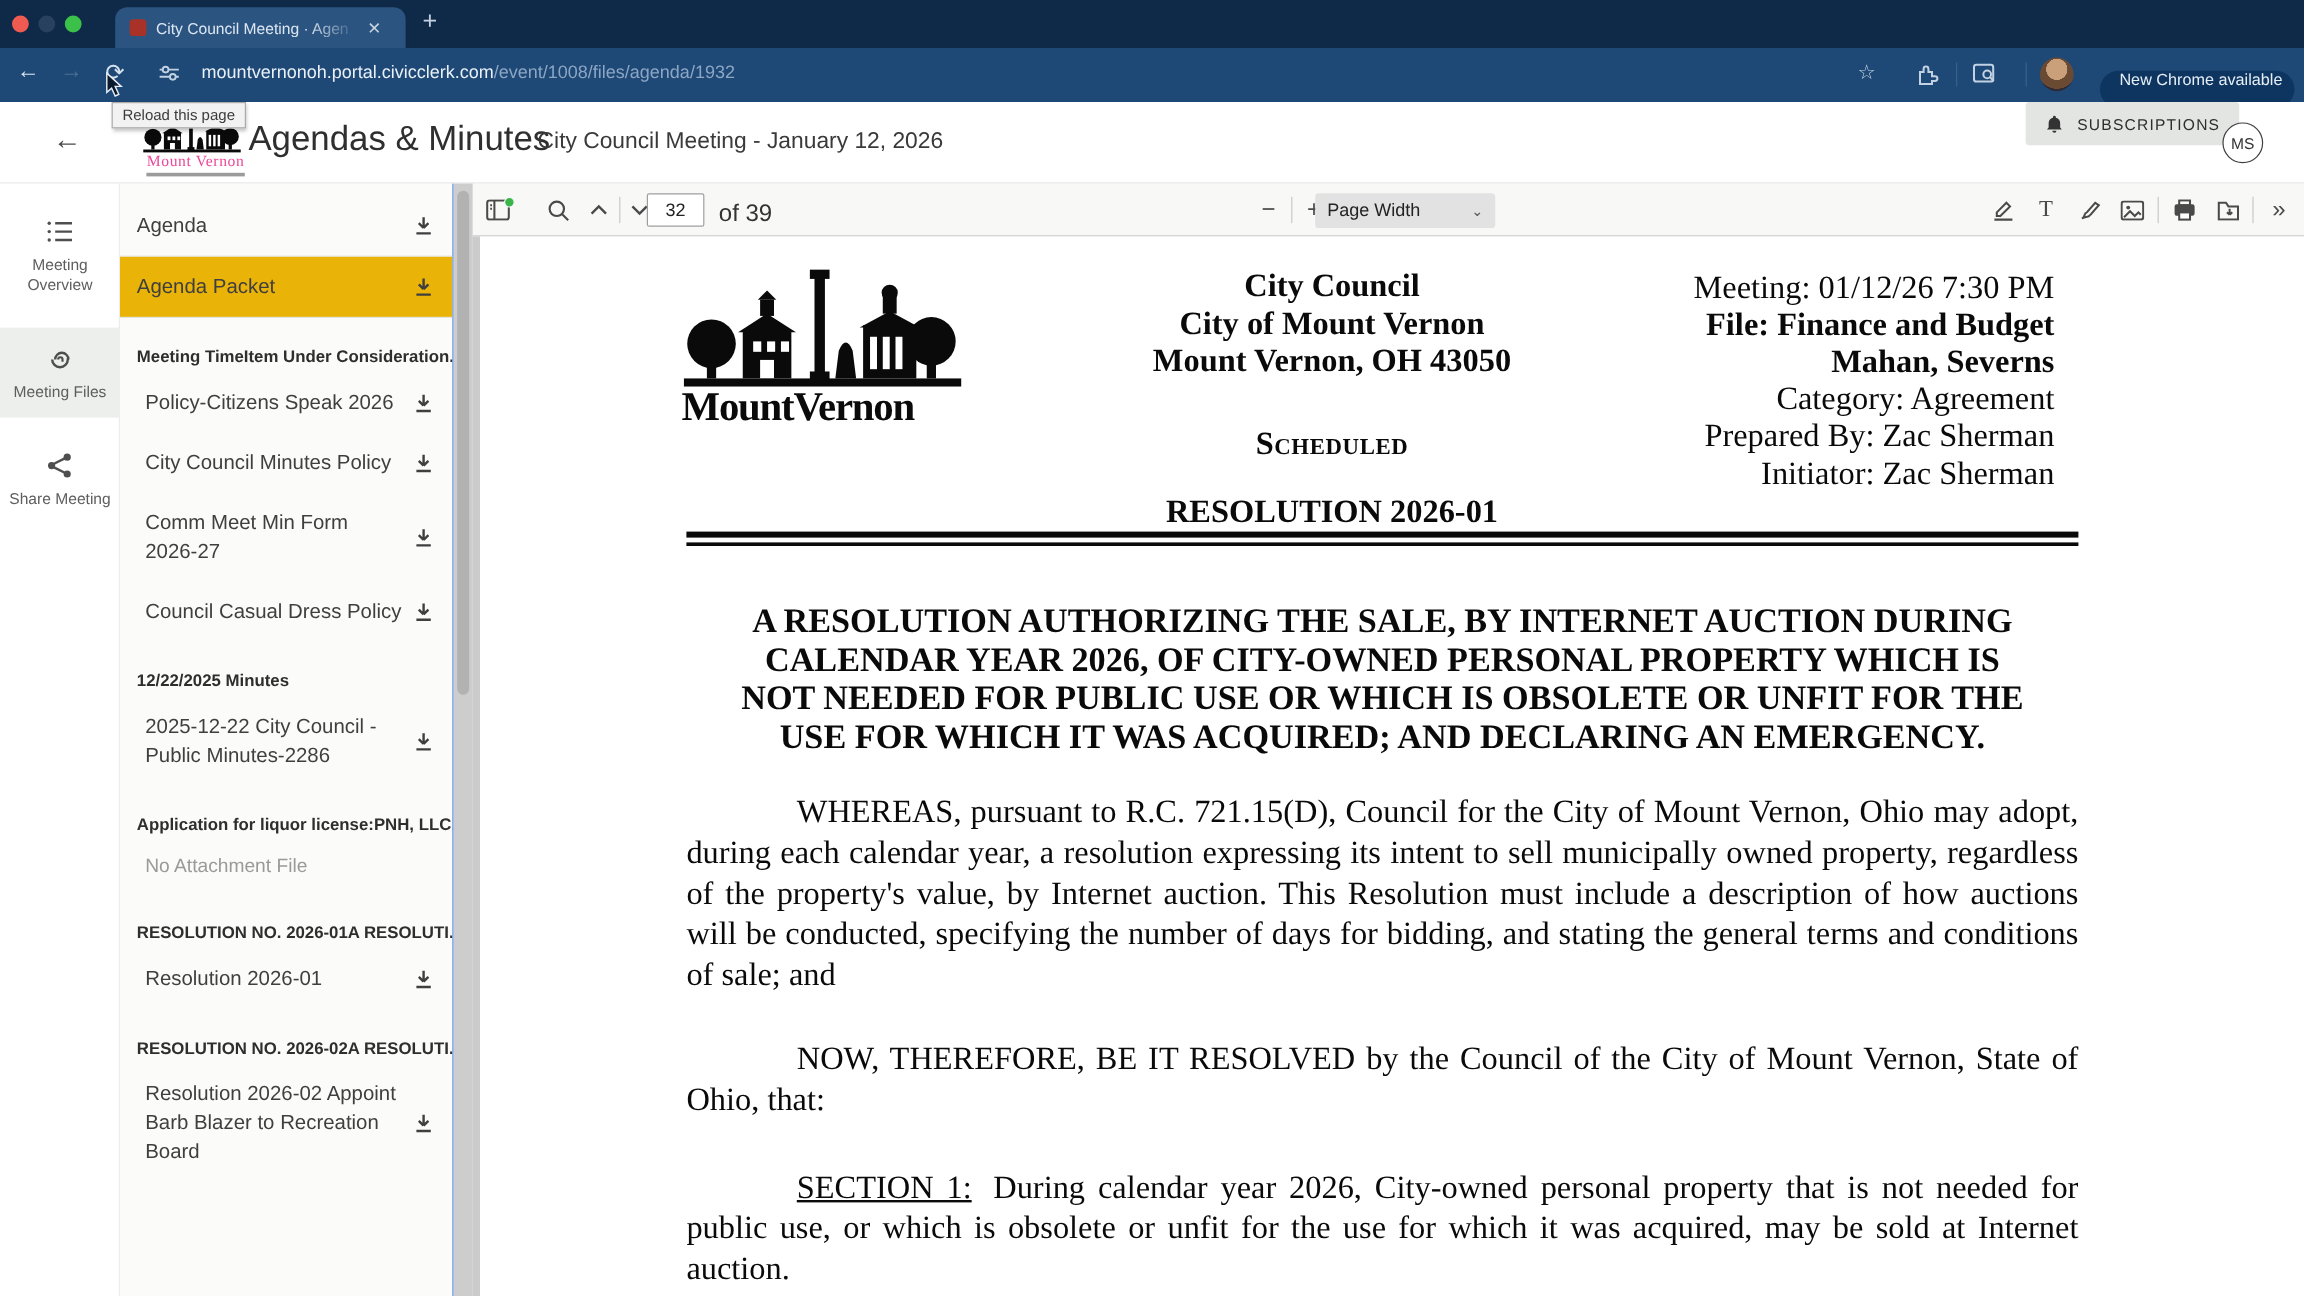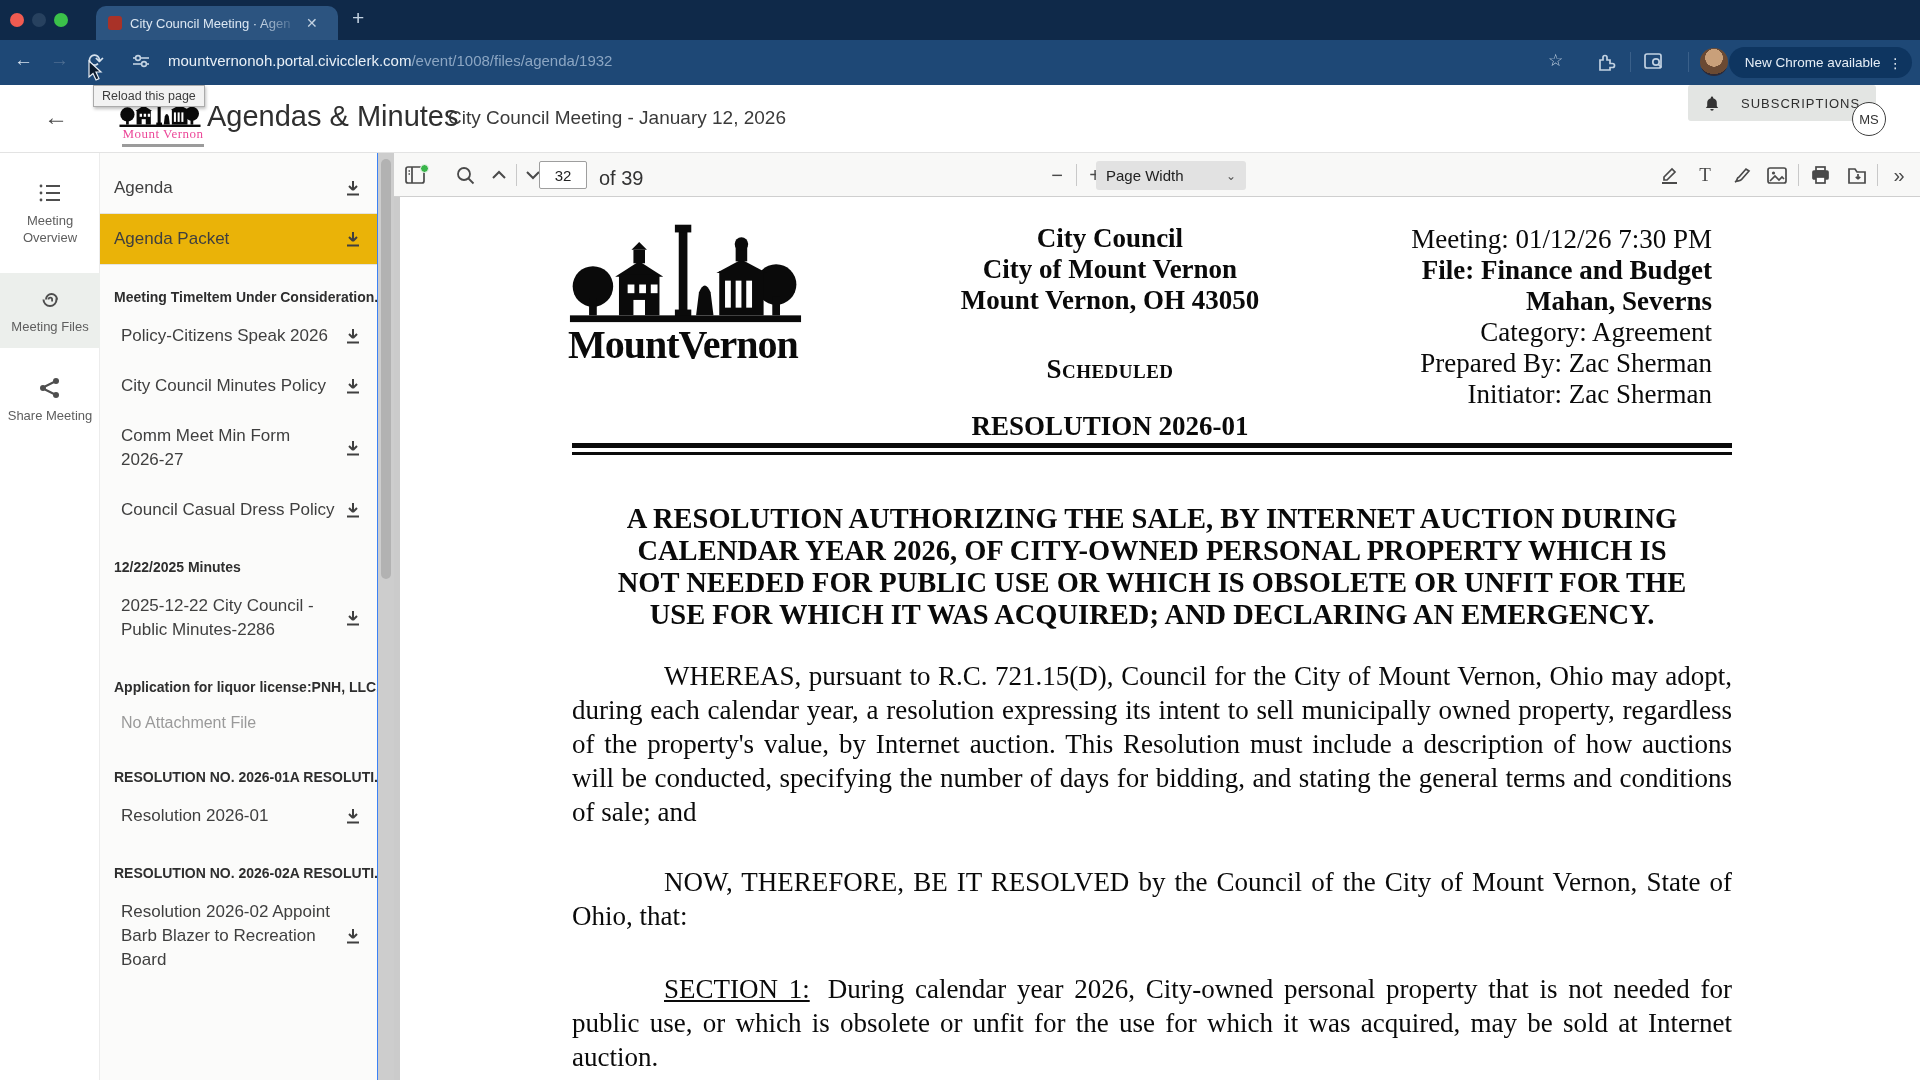--- a/index.html
+++ b/index.html
@@ -21,41 +21,41 @@
   #newtab { position:absolute; left:352px; top:6px; color:#C3D2E1; font-size:21px; background:none; border:none; }
 
   #navbar { position:absolute; left:0; top:40px; width:1920px; height:45px; background:#1E4876; }
   .navbtn { position:absolute; top:9px; background:none; border:none; font-size:19px; color:#D5E1ED; }
   #nav-fwd { color:#4E6E92; }
   #url { position:absolute; left:168px; top:12px; font-size:15px; white-space:nowrap; }
   #url .dom { color:#E9F0F7; }
   #url .path { color:#8CA6C3; }
   .nav-right-icon { position:absolute; top:12px; }
   .vdiv { position:absolute; top:12px; width:1px; height:20px; background:#3A608A; }
-  #update-pill { position:absolute; right:8px; top:7px; height:31px; background:#0E3560; border:none;
-    border-radius:16px; color:#E6EEF6; font-size:13.5px; padding:0 10px 0 16px; display:flex; align-items:center; gap:8px; }
+  #update-pill { position:absolute; right:8px; top:19px; height:31px; background:#0E3560; border:none;
+    border-radius:16px; color:#E6EEF6; font-size:13.5px; padding:0 10px 0 16px; display:flex; align-items:center; gap:8px;flex-direction:column; }
   #avatar-img { position:absolute; left:1700px; top:8px; width:28px; height:28px; border-radius:50%;
     background:radial-gradient(circle at 50% 35%, #C9A07A 0 38%, #6B4A33 39% 70%, #2E2A36 71%); }
 
   
   #tooltip { position:absolute; left:93px; top:85px; z-index:50; background:#F2F2F2;
     border:1px solid #ABABAB; color:#3C3C3C; font-size:12.5px; padding:3px 8px; box-shadow:1px 2px 3px rgba(0,0,0,.25); }
   #cursor { position:absolute; left:88px; top:60px; z-index:60; }
 
   
   #appheader { position:absolute; left:0; top:85px; width:1920px; height:68px; background:#fff;
     border-bottom:1px solid #E3E3E3; }
   #app-back { position:absolute; left:44px; top:18px; font-size:24px; color:#4A4A4A; background:none; border:none; }
   #org-logo { position:absolute; left:116px; top:5px; width:94px; height:58px; text-align:center; }
   #org-logo .wordmark { font-family:"Liberation Serif", serif; font-size:13px; color:#ec4899; margin-top:-2px; letter-spacing:.5px; }
   #org-logo .tagline { height:3px; background:#9B9B9B; margin:2px 6px 0; }
   #page-title { position:absolute; left:207px; top:15px; font-size:29px; color:#2F2F2F; font-weight:500; }
   #meeting-subtitle { position:absolute; left:448px; top:22px; font-size:19px; color:#3A3A3A; }
   #subs-btn { position:absolute; left:1688px; top:0; height:36px; background:#E3E5E3; border:none; border-radius:3px;
-    display:flex; align-items:center; gap:21px; padding:0 16px; font-size:13px; letter-spacing:1px; color:#2E2E2E; }
+    display:flex; align-items:center; gap:11px; padding:0 16px; font-size:13px; letter-spacing:1px; color:#2E2E2E; }
   #user-avatar { position:absolute; left:1852px; top:17px; width:34px; height:34px; border:1.6px solid #3F3F3F;
     border-radius:50%; display:flex; align-items:center; justify-content:center; font-size:13px; color:#333; background:#fff; }
 
   
   #iconrail { position:absolute; left:0; top:153px; width:100px; height:927px; background:#fff; border-right:1px solid #ECECEC; }
   .rail-item { width:100px; padding:15px 6px 13px; text-align:center; margin-top:14px; }
   .rail-item.sel { background:#ECEFEC; }
   .rail-item .ric { height:26px; color:#4E4E4E; }
   .rail-item .rlabel { font-size:13px; color:#5E5E5E; line-height:17px; margin-top:4px; }
 
@@ -90,21 +90,21 @@
   #tb-right .tbtn2 { position:static; width:30px; height:30px; background:none; border:none;
     display:flex; align-items:center; justify-content:center; color:#4A4A4A; }
   #tb-right .tb-div2 { width:1px; height:22px; background:#C9C9C9; }
   .greendot { position:absolute; left:20px; top:4px; width:9px; height:9px; border-radius:50%; background:#39B54A; border:1.5px solid #F8F8F7; }
 
   
   #viewer { position:absolute; left:394px; top:197px; width:1526px; height:883px; background:#CBCBCB; }
   #pdf-page { position:absolute; left:6px; top:0; width:1520px; height:883px; background:#fff;
     font-family:"Liberation Serif", serif; color:#0A0A0A; }
   #doc-logo { position:absolute; left:168px; top:20px; width:240px; }
-  #doc-logo .wordmark { font-size:40px; font-weight:bold; letter-spacing:-1px; margin-top:-4px; }
+  #doc-logo .wordmark { font-size:34px; font-weight:bold; letter-spacing:-1px; margin-top:-4px; }
   #doc-center { position:absolute; left:428px; top:26px; width:564px; text-align:center; }
   #doc-center .org { font-size:27px; font-weight:bold; line-height:31px; }
   #doc-status { margin-top:38px; font-size:27px; font-weight:bold; font-variant:small-caps; letter-spacing:.5px; }
   #doc-resolution { margin-top:26px; font-size:27px; font-weight:bold; }
   #doc-meta { position:absolute; left:880px; top:27px; width:432px; text-align:right;
     font-size:27px; line-height:31px; }
   #doc-meta .b { font-weight:bold; }
   #doc-rule { position:absolute; left:172px; top:246px; width:1160px; height:12px;
     border-top:5px solid #0A0A0A; border-bottom:3px solid #0A0A0A; }
   #doc-title { position:absolute; left:212px; top:306px; width:1080px; text-align:center;

